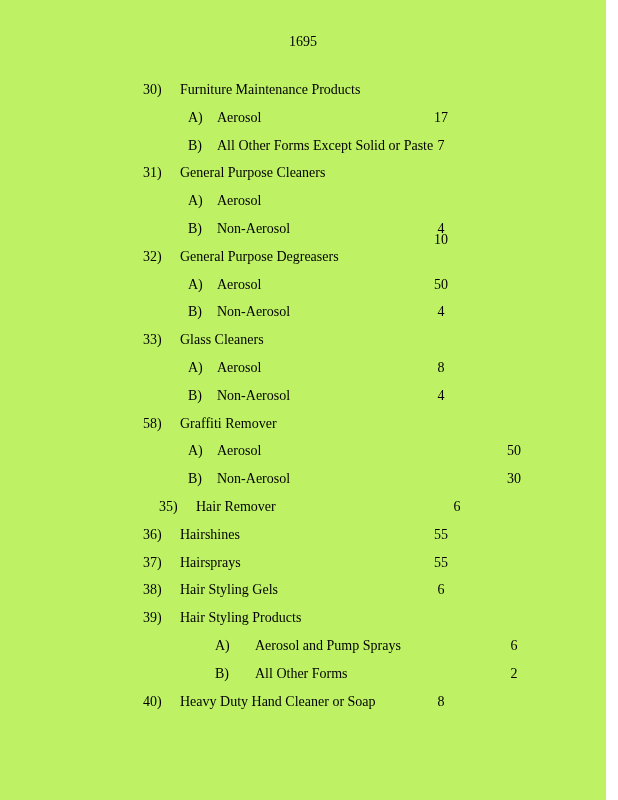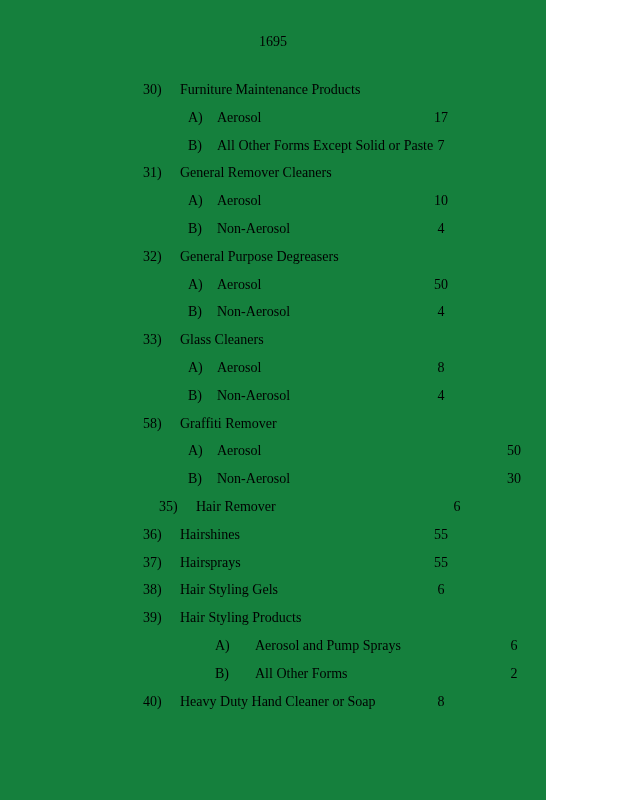--- a/index.html
+++ b/index.html
@@ -2,23 +2,23 @@
 <html><head>
 <meta charset="utf-8">
 <style>
   html, body {
     margin: 0;
     padding: 0;
     background: #ffffff;
   }
   .page {
     position: relative;
-    width: 546px;
+    width: 606px;
     height: 800px;
-    background: #15803d;
+    background: #bef264;
     overflow: hidden;
     font-family: "Liberation Serif", "DejaVu Serif", serif;
     font-size: 14px;
     color: #000000;
   }
   .page-number {
     position: absolute;
     top: 33px;
     left: 0;
     width: 100%;
@@ -71,27 +71,27 @@
     <span class="cell label label-sub">Aerosol</span>
     <span class="cell value" style="left: 441px;">17</span>
   </div>
       <div class="row" style="top: 136.6px;">
     <span class="cell num num-sub">B)</span>
     <span class="cell label label-sub">All Other Forms Except Solid or Paste</span>
     <span class="cell value" style="left: 441px;">7</span>
   </div>
       <div class="row" style="top: 164.4px;">
     <span class="cell num num-item">31)</span>
-    <span class="cell label label-item">General Remover Cleaners</span>
+    <span class="cell label label-item">General Purpose Cleaners</span>
 
   </div>
       <div class="row" style="top: 192.2px;">
     <span class="cell num num-sub">A)</span>
     <span class="cell label label-sub">Aerosol</span>
-    <span class="cell value" style="left: 441px;">10</span>
+    <span class="cell value" style="left: 441px; margin-top: 39px;">10</span>
   </div>
       <div class="row" style="top: 220px;">
     <span class="cell num num-sub">B)</span>
     <span class="cell label label-sub">Non-Aerosol</span>
     <span class="cell value" style="left: 441px;">4</span>
   </div>
       <div class="row" style="top: 247.8px;">
     <span class="cell num num-item">32)</span>
     <span class="cell label label-item">General Purpose Degreasers</span>
 

